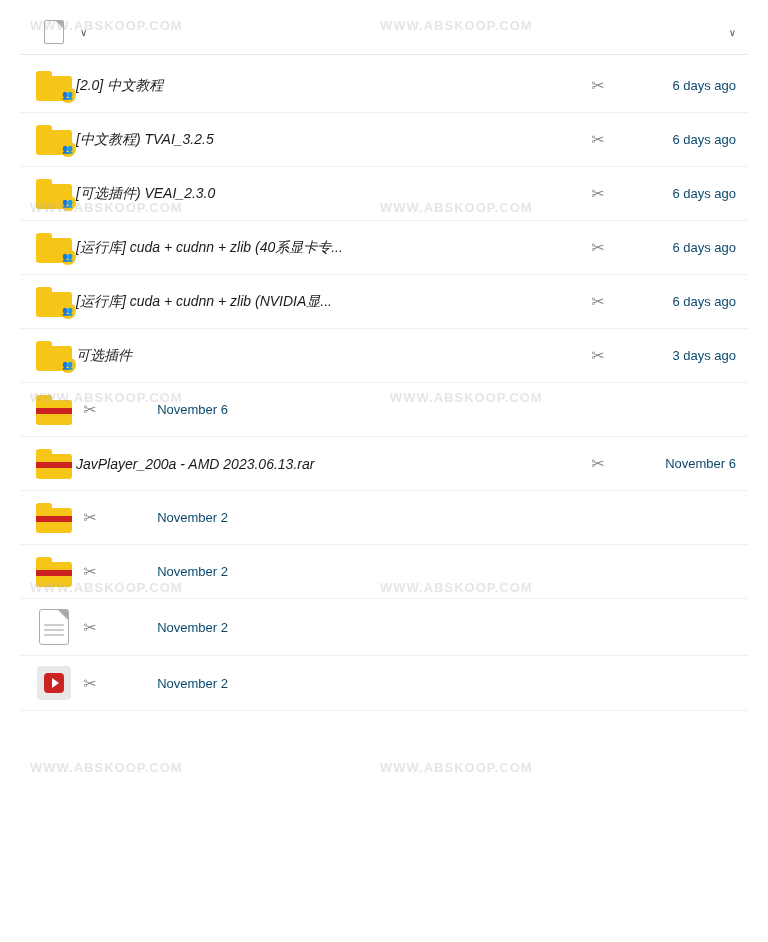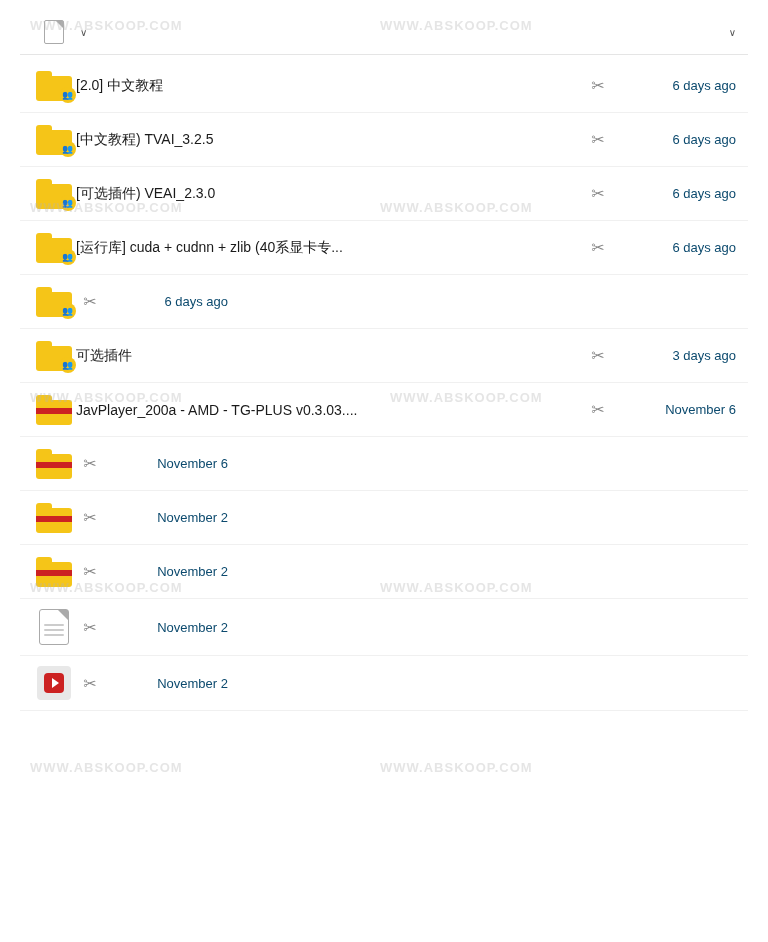--- a/index.html
+++ b/index.html
@@ -90,20 +90,21 @@
       flex-shrink: 0;
     }
 
     .file-name {
       flex: 1;
       font-size: 14px;
       color: #1a1a1a;
       overflow: hidden;
       text-overflow: ellipsis;
       white-space: nowrap;
+      font-style: italic;
     }
 
     .action-icon {
       width: 28px;
       display: flex;
       align-items: center;
       justify-content: center;
       color: #888;
       margin-right: 4px;
       flex-shrink: 0;
@@ -378,20 +379,21 @@
   </div>
       <div class="file-row">
     <div class="icon-cell">
 
     <div class="folder-icon">
       <div class="folder-tab"></div>
       <div class="folder-body"></div>
       <div class="folder-shared-badge">👥</div>
     </div>
     </div>
+    <div class="file-name">[运行库] cuda + cudnn + zlib (NVIDIA显...</div>
     <div class="action-icon">
       <span class="tools-icon">✂</span>
     </div>
     <div class="modified-date">6 days ago</div>
   </div>
       <div class="file-row">
     <div class="icon-cell">
 
     <div class="folder-icon">
       <div class="folder-tab"></div>
@@ -408,36 +410,36 @@
       <div class="file-row">
     <div class="icon-cell">
 
     <div class="archive-folder-icon">
       <div class="archive-folder-tab"></div>
       <div class="archive-folder-body">
         <div class="archive-stripe"></div>
       </div>
     </div>
     </div>
-    <div class="file-name">JavPlayer_200a - AMD - TG-PLUS v0.3.03....</div>
     <div class="action-icon">
       <span class="tools-icon">✂</span>
     </div>
     <div class="modified-date">November 6</div>
   </div>
       <div class="file-row">
     <div class="icon-cell">
 
     <div class="archive-folder-icon">
       <div class="archive-folder-tab"></div>
       <div class="archive-folder-body">
         <div class="archive-stripe"></div>
       </div>
     </div>
     </div>
+    <div class="file-name">JavPlayer_200a - AMD 2023.06.13.rar</div>
     <div class="action-icon">
       <span class="tools-icon">✂</span>
     </div>
     <div class="modified-date">November 6</div>
   </div>
       <div class="file-row">
     <div class="icon-cell">
 
     <div class="archive-folder-icon">
       <div class="archive-folder-tab"></div>

